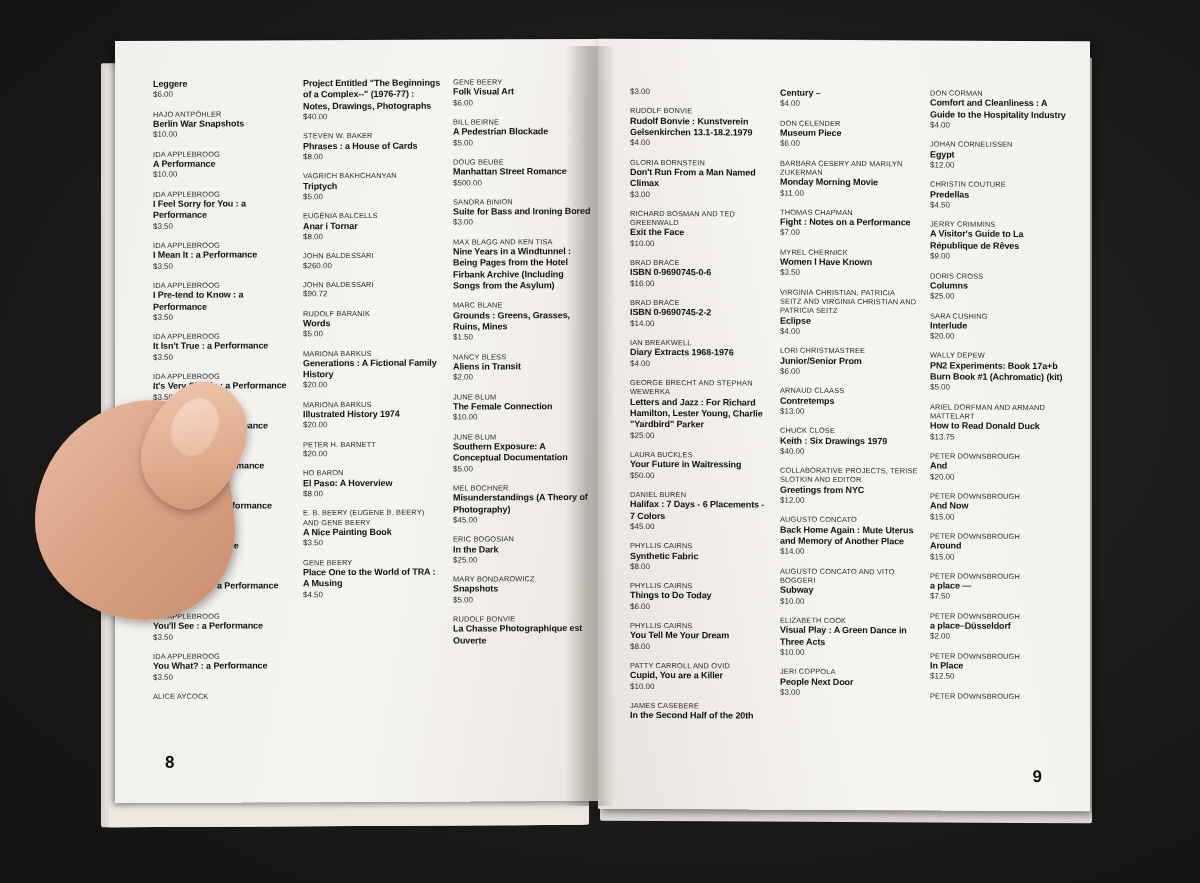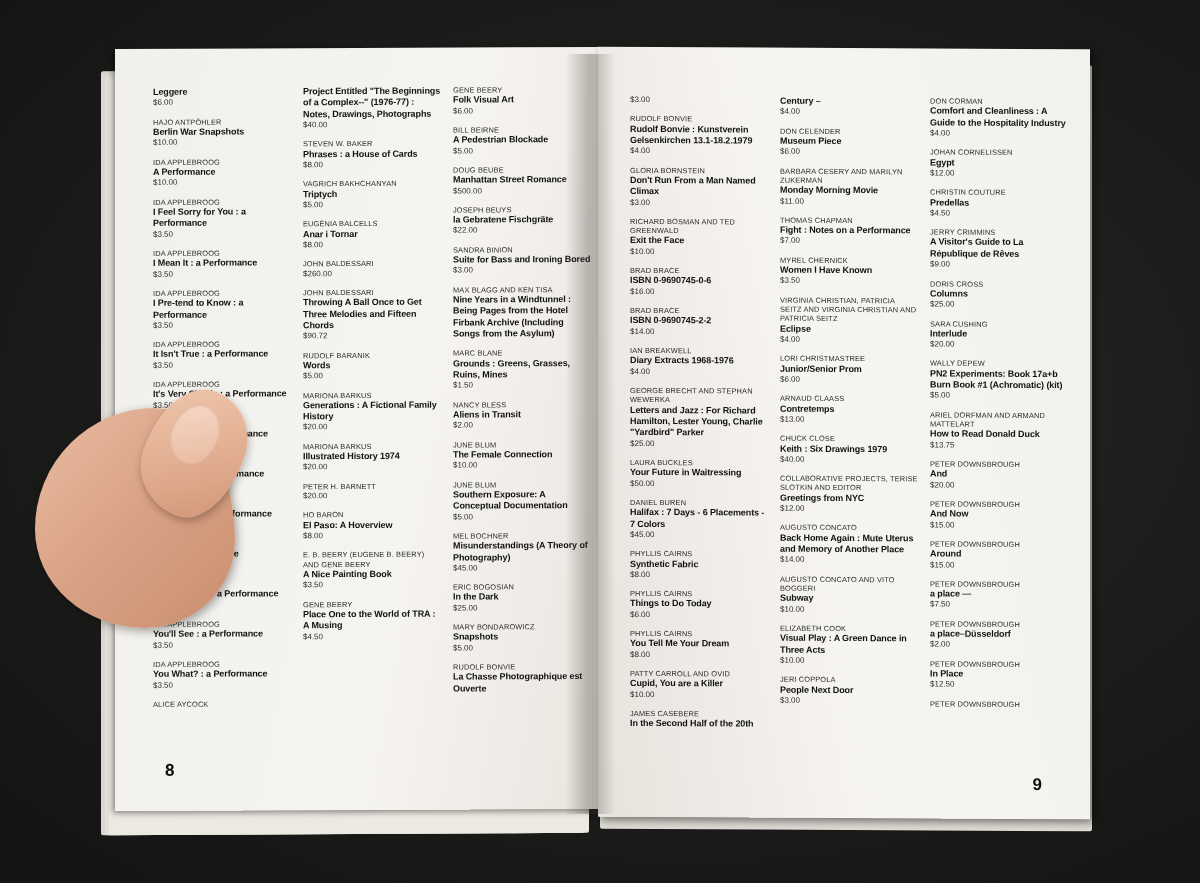--- a/index.html
+++ b/index.html
@@ -11,21 +11,21 @@
   }
   
   .backdrop{
     position:absolute;inset:0;
     background:
       radial-gradient(ellipse 900px 600px at 58% 45%, #2a2a28 0%, #1d1d1c 55%, #151514 100%);
   }
   
   .book{
     position:absolute;
-    left:95px;top:48px;width:1010px;height:805px;
+    left:95px;top:40px;width:1010px;height:805px;
   }
   
   .edge{
     position:absolute;
     background:#dcd9d2;
     border-radius:2px;
   }
   .page{
     position:absolute;
     top:0;
@@ -215,21 +215,20 @@
             <div class="author">EUGÈNIA BALCELLS</div>
             <div class="title">Anar i Tornar</div>
             <div class="price">$8.00</div>
           </div>
         <div class="entry">
             <div class="author">JOHN BALDESSARI</div>
             <div class="price">$260.00</div>
           </div>
         <div class="entry">
             <div class="author">JOHN BALDESSARI</div>
-            <div class="title">Throwing A Ball Once to Get Three Melodies and Fifteen Chords</div>
             <div class="price">$90.72</div>
           </div>
         <div class="entry">
             <div class="author">RUDOLF BARANIK</div>
             <div class="title">Words</div>
             <div class="price">$5.00</div>
           </div>
         <div class="entry">
             <div class="author">MARIONA BARKUS</div>
             <div class="title">Generations : A Fictional Family History</div>
@@ -269,25 +268,20 @@
           </div>
         <div class="entry">
             <div class="author">BILL BEIRNE</div>
             <div class="title">A Pedestrian Blockade</div>
             <div class="price">$5.00</div>
           </div>
         <div class="entry">
             <div class="author">DOUG BEUBE</div>
             <div class="title">Manhattan Street Romance</div>
             <div class="price">$500.00</div>
-          </div>
-        <div class="entry">
-            <div class="author">JOSEPH BEUYS</div>
-            <div class="title">la Gebratene Fischgräte</div>
-            <div class="price">$22.00</div>
           </div>
         <div class="entry">
             <div class="author">SANDRA BINION</div>
             <div class="title">Suite for Bass and Ironing Bored</div>
             <div class="price">$3.00</div>
           </div>
         <div class="entry">
             <div class="author">MAX BLAGG AND KEN TISA</div>
             <div class="title">Nine Years in a Windtunnel : Being Pages from the Hotel Firbank Archive (Including Songs from the Asylum)</div>
             <div class="price"></div>

